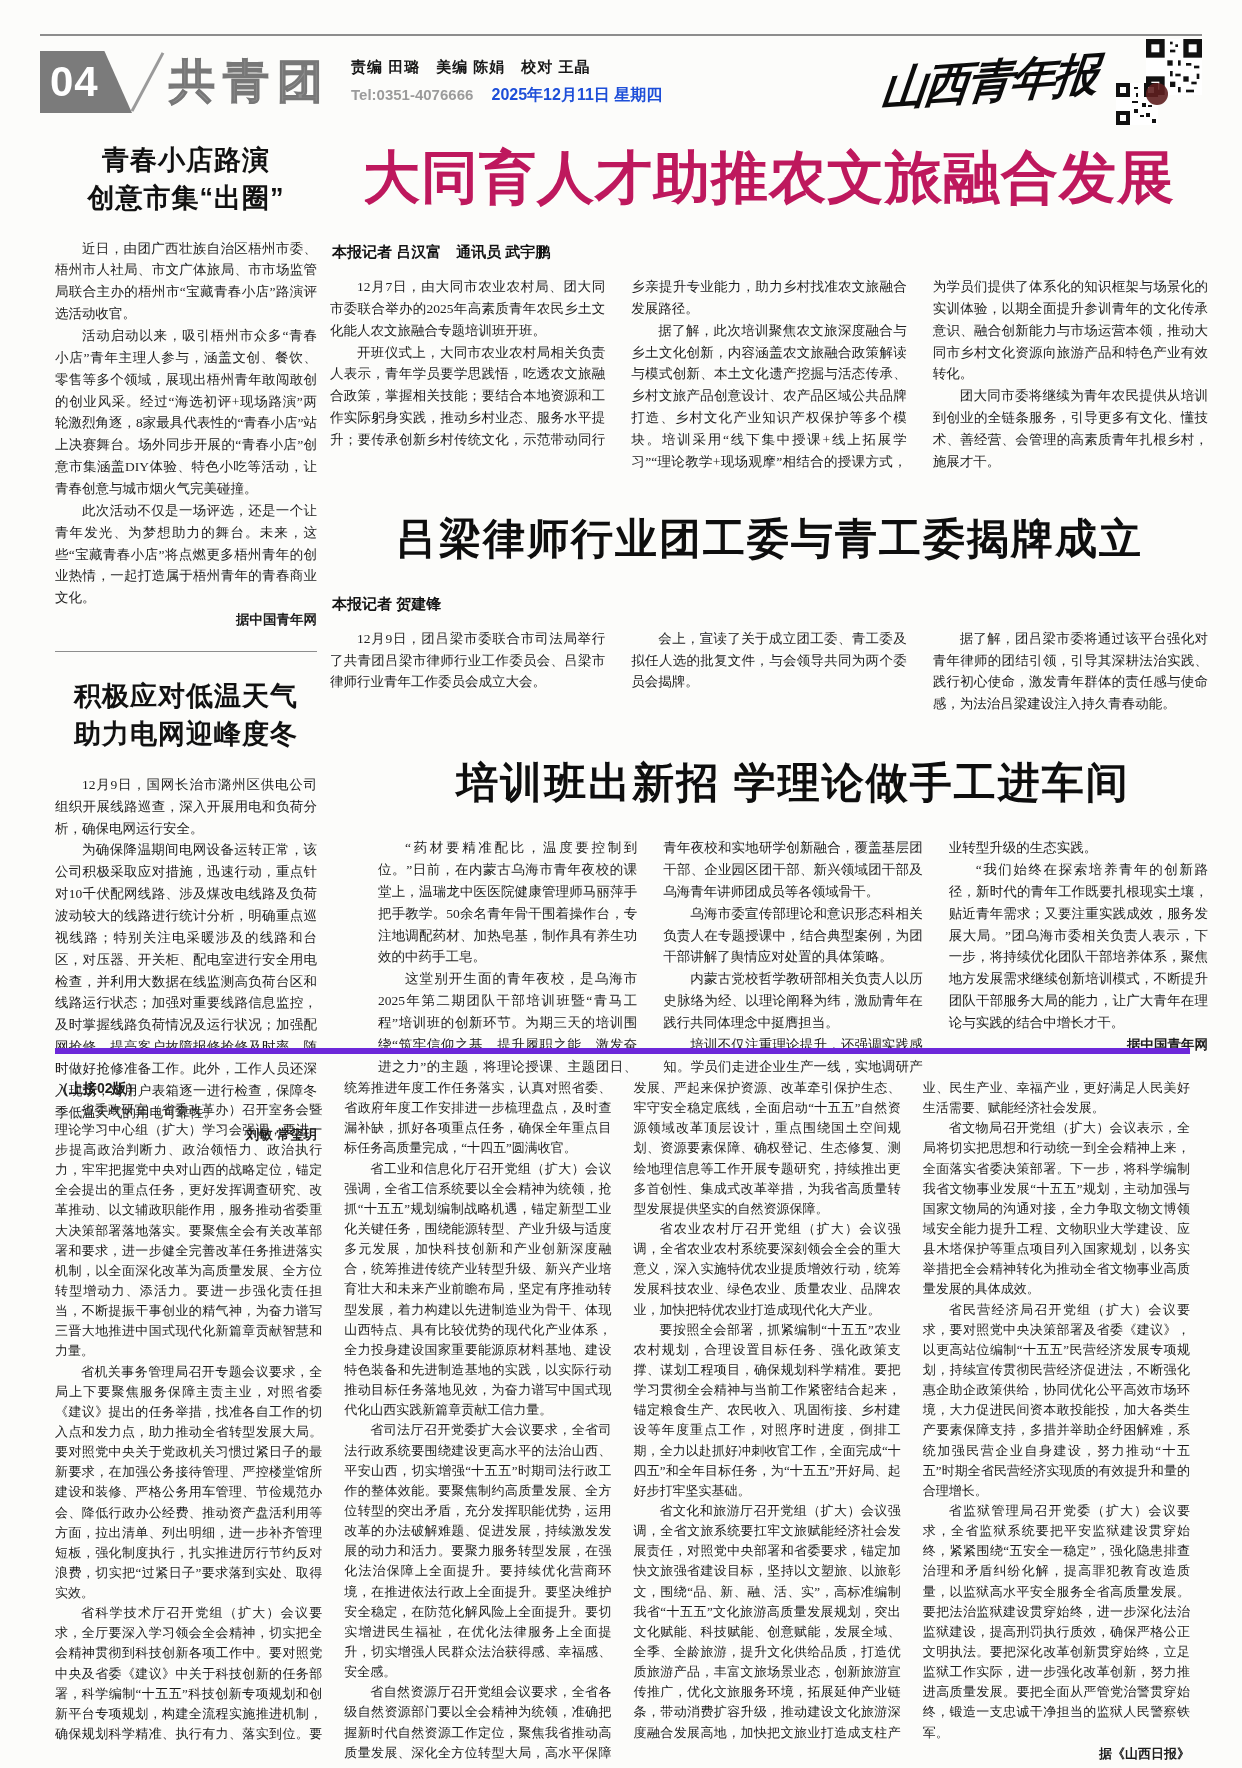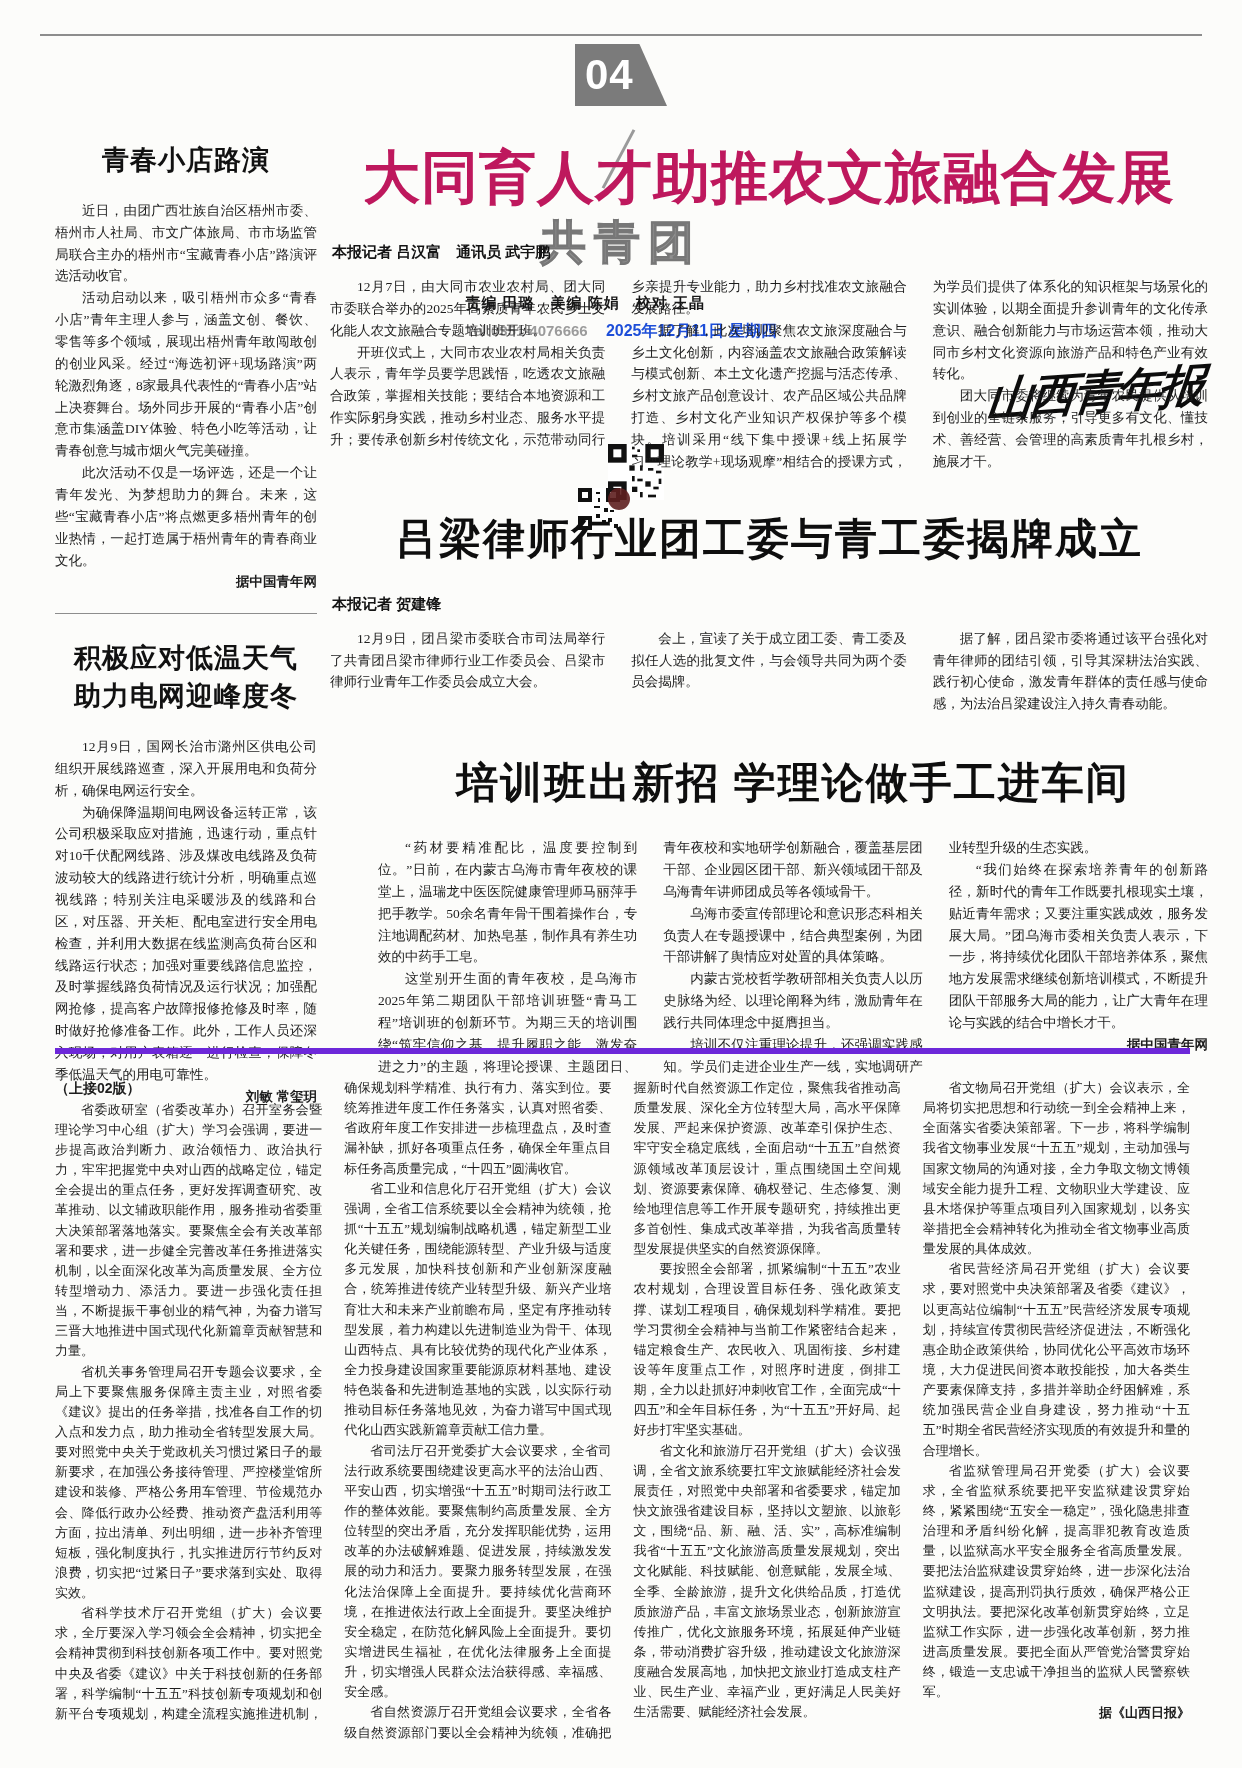--- a/index.html
+++ b/index.html
@@ -7,21 +7,20 @@
   .page {
     position:relative; width:1242px; height:1768px; margin:0 auto;
     background:#fcfcfa; overflow:hidden;
     font-family:"Liberation Serif","DejaVu Serif",serif; color:#1d1d1d;
   }
   
   .header {
     position:absolute; top:34px; left:40px; width:1162px; height:86px;
     border-top:2px solid #8d8d8d; display:flex; align-items:center; gap:20px;
     padding-top:8px;
-    flex-direction:column;
   }
   .page-badge {
     width:92px; height:62px; background:#7b7b7b; color:#fff; flex:0 0 auto;
     clip-path:polygon(0 0, 70% 0, 100% 100%, 0 100%);
     display:flex; align-items:center; justify-content:flex-start;
     font-family:"Liberation Sans",sans-serif; font-weight:900; font-size:42px;
     padding-left:10px; letter-spacing:1px; position:relative;
   }
   .badge-slash {
     width:3px; height:66px; background:#9a9a9a; transform:rotate(28deg);
@@ -164,20 +163,21 @@
       </svg>
       <div class="seal"></div>
     </div>
   </div>
 
   <div class="left-col">
 
     <div>
       <div class="small-title">
         <div>青春小店路演</div>
+        <div>创意市集“出圈”</div>
       </div>
       <div class="left-article-body">
         <div>
             <p class="para">近日，由团广西壮族自治区梧州市委、梧州市人社局、市文广体旅局、市市场监管局联合主办的梧州市“宝藏青春小店”路演评选活动收官。</p>
             <p class="para">活动启动以来，吸引梧州市众多“青春小店”青年主理人参与，涵盖文创、餐饮、零售等多个领域，展现出梧州青年敢闯敢创的创业风采。经过“海选初评+现场路演”两轮激烈角逐，8家最具代表性的“青春小店”站上决赛舞台。场外同步开展的“青春小店”创意市集涵盖DIY体验、特色小吃等活动，让青春创意与城市烟火气完美碰撞。</p>
             <p class="para">此次活动不仅是一场评选，还是一个让青年发光、为梦想助力的舞台。未来，这些“宝藏青春小店”将点燃更多梧州青年的创业热情，一起打造属于梧州青年的青春商业文化。</p>
           </div>
         <p class="source-right">据中国青年网</p>
       </div>
     </div>
@@ -249,20 +249,21 @@
   <div class="bottom-section">
     <div class="bottom-cols">
       <p class="lead-bold">（上接02版）</p>
       <div>
           <p class="para">省委政研室（省委改革办）召开室务会暨理论学习中心组（扩大）学习会强调，要进一步提高政治判断力、政治领悟力、政治执行力，牢牢把握党中央对山西的战略定位，锚定全会提出的重点任务，更好发挥调查研究、改革推动、以文辅政职能作用，服务推动省委重大决策部署落地落实。要聚焦全会有关改革部署和要求，进一步健全完善改革任务推进落实机制，以全面深化改革为高质量发展、全方位转型增动力、添活力。要进一步强化责任担当，不断提振干事创业的精气神，为奋力谱写三晋大地推进中国式现代化新篇章贡献智慧和力量。</p>
           <p class="para">省机关事务管理局召开专题会议要求，全局上下要聚焦服务保障主责主业，对照省委《建议》提出的任务举措，找准各自工作的切入点和发力点，助力推动全省转型发展大局。要对照党中央关于党政机关习惯过紧日子的最新要求，在加强公务接待管理、严控楼堂馆所建设和装修、严格公务用车管理、节俭规范办会、降低行政办公经费、推动资产盘活利用等方面，拉出清单、列出明细，进一步补齐管理短板，强化制度执行，扎实推进厉行节约反对浪费，切实把“过紧日子”要求落到实处、取得实效。</p>
           <p class="para">省科学技术厅召开党组（扩大）会议要求，全厅要深入学习领会全会精神，切实把全会精神贯彻到科技创新各项工作中。要对照党中央及省委《建议》中关于科技创新的任务部署，科学编制“十五五”科技创新专项规划和创新平台专项规划，构建全流程实施推进机制，确保规划科学精准、执行有力、落实到位。要统筹推进年度工作任务落实，认真对照省委、省政府年度工作安排进一步梳理盘点，及时查漏补缺，抓好各项重点任务，确保全年重点目标任务高质量完成，“十四五”圆满收官。</p>
           <p class="para">省工业和信息化厅召开党组（扩大）会议强调，全省工信系统要以全会精神为统领，抢抓“十五五”规划编制战略机遇，锚定新型工业化关键任务，围绕能源转型、产业升级与适度多元发展，加快科技创新和产业创新深度融合，统筹推进传统产业转型升级、新兴产业培育壮大和未来产业前瞻布局，坚定有序推动转型发展，着力构建以先进制造业为骨干、体现山西特点、具有比较优势的现代化产业体系，全力投身建设国家重要能源原材料基地、建设特色装备和先进制造基地的实践，以实际行动推动目标任务落地见效，为奋力谱写中国式现代化山西实践新篇章贡献工信力量。</p>
           <p class="para">省司法厅召开党委扩大会议要求，全省司法行政系统要围绕建设更高水平的法治山西、平安山西，切实增强“十五五”时期司法行政工作的整体效能。要聚焦制约高质量发展、全方位转型的突出矛盾，充分发挥职能优势，运用改革的办法破解难题、促进发展，持续激发发展的动力和活力。要聚力服务转型发展，在强化法治保障上全面提升。要持续优化营商环境，在推进依法行政上全面提升。要坚决维护安全稳定，在防范化解风险上全面提升。要切实增进民生福祉，在优化法律服务上全面提升，切实增强人民群众法治获得感、幸福感、安全感。</p>
           <p class="para">省自然资源厅召开党组会议要求，全省各级自然资源部门要以全会精神为统领，准确把握新时代自然资源工作定位，聚焦我省推动高质量发展、深化全方位转型大局，高水平保障发展、严起来保护资源、改革牵引保护生态、牢守安全稳定底线，全面启动“十五五”自然资源领域改革顶层设计，重点围绕国土空间规划、资源要素保障、确权登记、生态修复、测绘地理信息等工作开展专题研究，持续推出更多首创性、集成式改革举措，为我省高质量转型发展提供坚实的自然资源保障。</p>
+          <p class="para">省农业农村厅召开党组（扩大）会议强调，全省农业农村系统要深刻领会全会的重大意义，深入实施特优农业提质增效行动，统筹发展科技农业、绿色农业、质量农业、品牌农业，加快把特优农业打造成现代化大产业。</p>
           <p class="para">要按照全会部署，抓紧编制“十五五”农业农村规划，合理设置目标任务、强化政策支撑、谋划工程项目，确保规划科学精准。要把学习贯彻全会精神与当前工作紧密结合起来，锚定粮食生产、农民收入、巩固衔接、乡村建设等年度重点工作，对照序时进度，倒排工期，全力以赴抓好冲刺收官工作，全面完成“十四五”和全年目标任务，为“十五五”开好局、起好步打牢坚实基础。</p>
           <p class="para">省文化和旅游厅召开党组（扩大）会议强调，全省文旅系统要扛牢文旅赋能经济社会发展责任，对照党中央部署和省委要求，锚定加快文旅强省建设目标，坚持以文塑旅、以旅彰文，围绕“品、新、融、活、实”，高标准编制我省“十五五”文化旅游高质量发展规划，突出文化赋能、科技赋能、创意赋能，发展全域、全季、全龄旅游，提升文化供给品质，打造优质旅游产品，丰富文旅场景业态，创新旅游宣传推广，优化文旅服务环境，拓展延伸产业链条，带动消费扩容升级，推动建设文化旅游深度融合发展高地，加快把文旅业打造成支柱产业、民生产业、幸福产业，更好满足人民美好生活需要、赋能经济社会发展。</p>
           <p class="para">省文物局召开党组（扩大）会议表示，全局将切实把思想和行动统一到全会精神上来，全面落实省委决策部署。下一步，将科学编制我省文物事业发展“十五五”规划，主动加强与国家文物局的沟通对接，全力争取文物文博领域安全能力提升工程、文物职业大学建设、应县木塔保护等重点项目列入国家规划，以务实举措把全会精神转化为推动全省文物事业高质量发展的具体成效。</p>
           <p class="para">省民营经济局召开党组（扩大）会议要求，要对照党中央决策部署及省委《建议》，以更高站位编制“十五五”民营经济发展专项规划，持续宣传贯彻民营经济促进法，不断强化惠企助企政策供给，协同优化公平高效市场环境，大力促进民间资本敢投能投，加大各类生产要素保障支持，多措并举助企纾困解难，系统加强民营企业自身建设，努力推动“十五五”时期全省民营经济实现质的有效提升和量的合理增长。</p>
           <p class="para">省监狱管理局召开党委（扩大）会议要求，全省监狱系统要把平安监狱建设贯穿始终，紧紧围绕“五安全一稳定”，强化隐患排查治理和矛盾纠纷化解，提高罪犯教育改造质量，以监狱高水平安全服务全省高质量发展。要把法治监狱建设贯穿始终，进一步深化法治监狱建设，提高刑罚执行质效，确保严格公正文明执法。要把深化改革创新贯穿始终，立足监狱工作实际，进一步强化改革创新，努力推进高质量发展。要把全面从严管党治警贯穿始终，锻造一支忠诚干净担当的监狱人民警察铁军。</p>
         </div>
       <p class="source-right">据《山西日报》</p>
     </div>
   </div>
 

